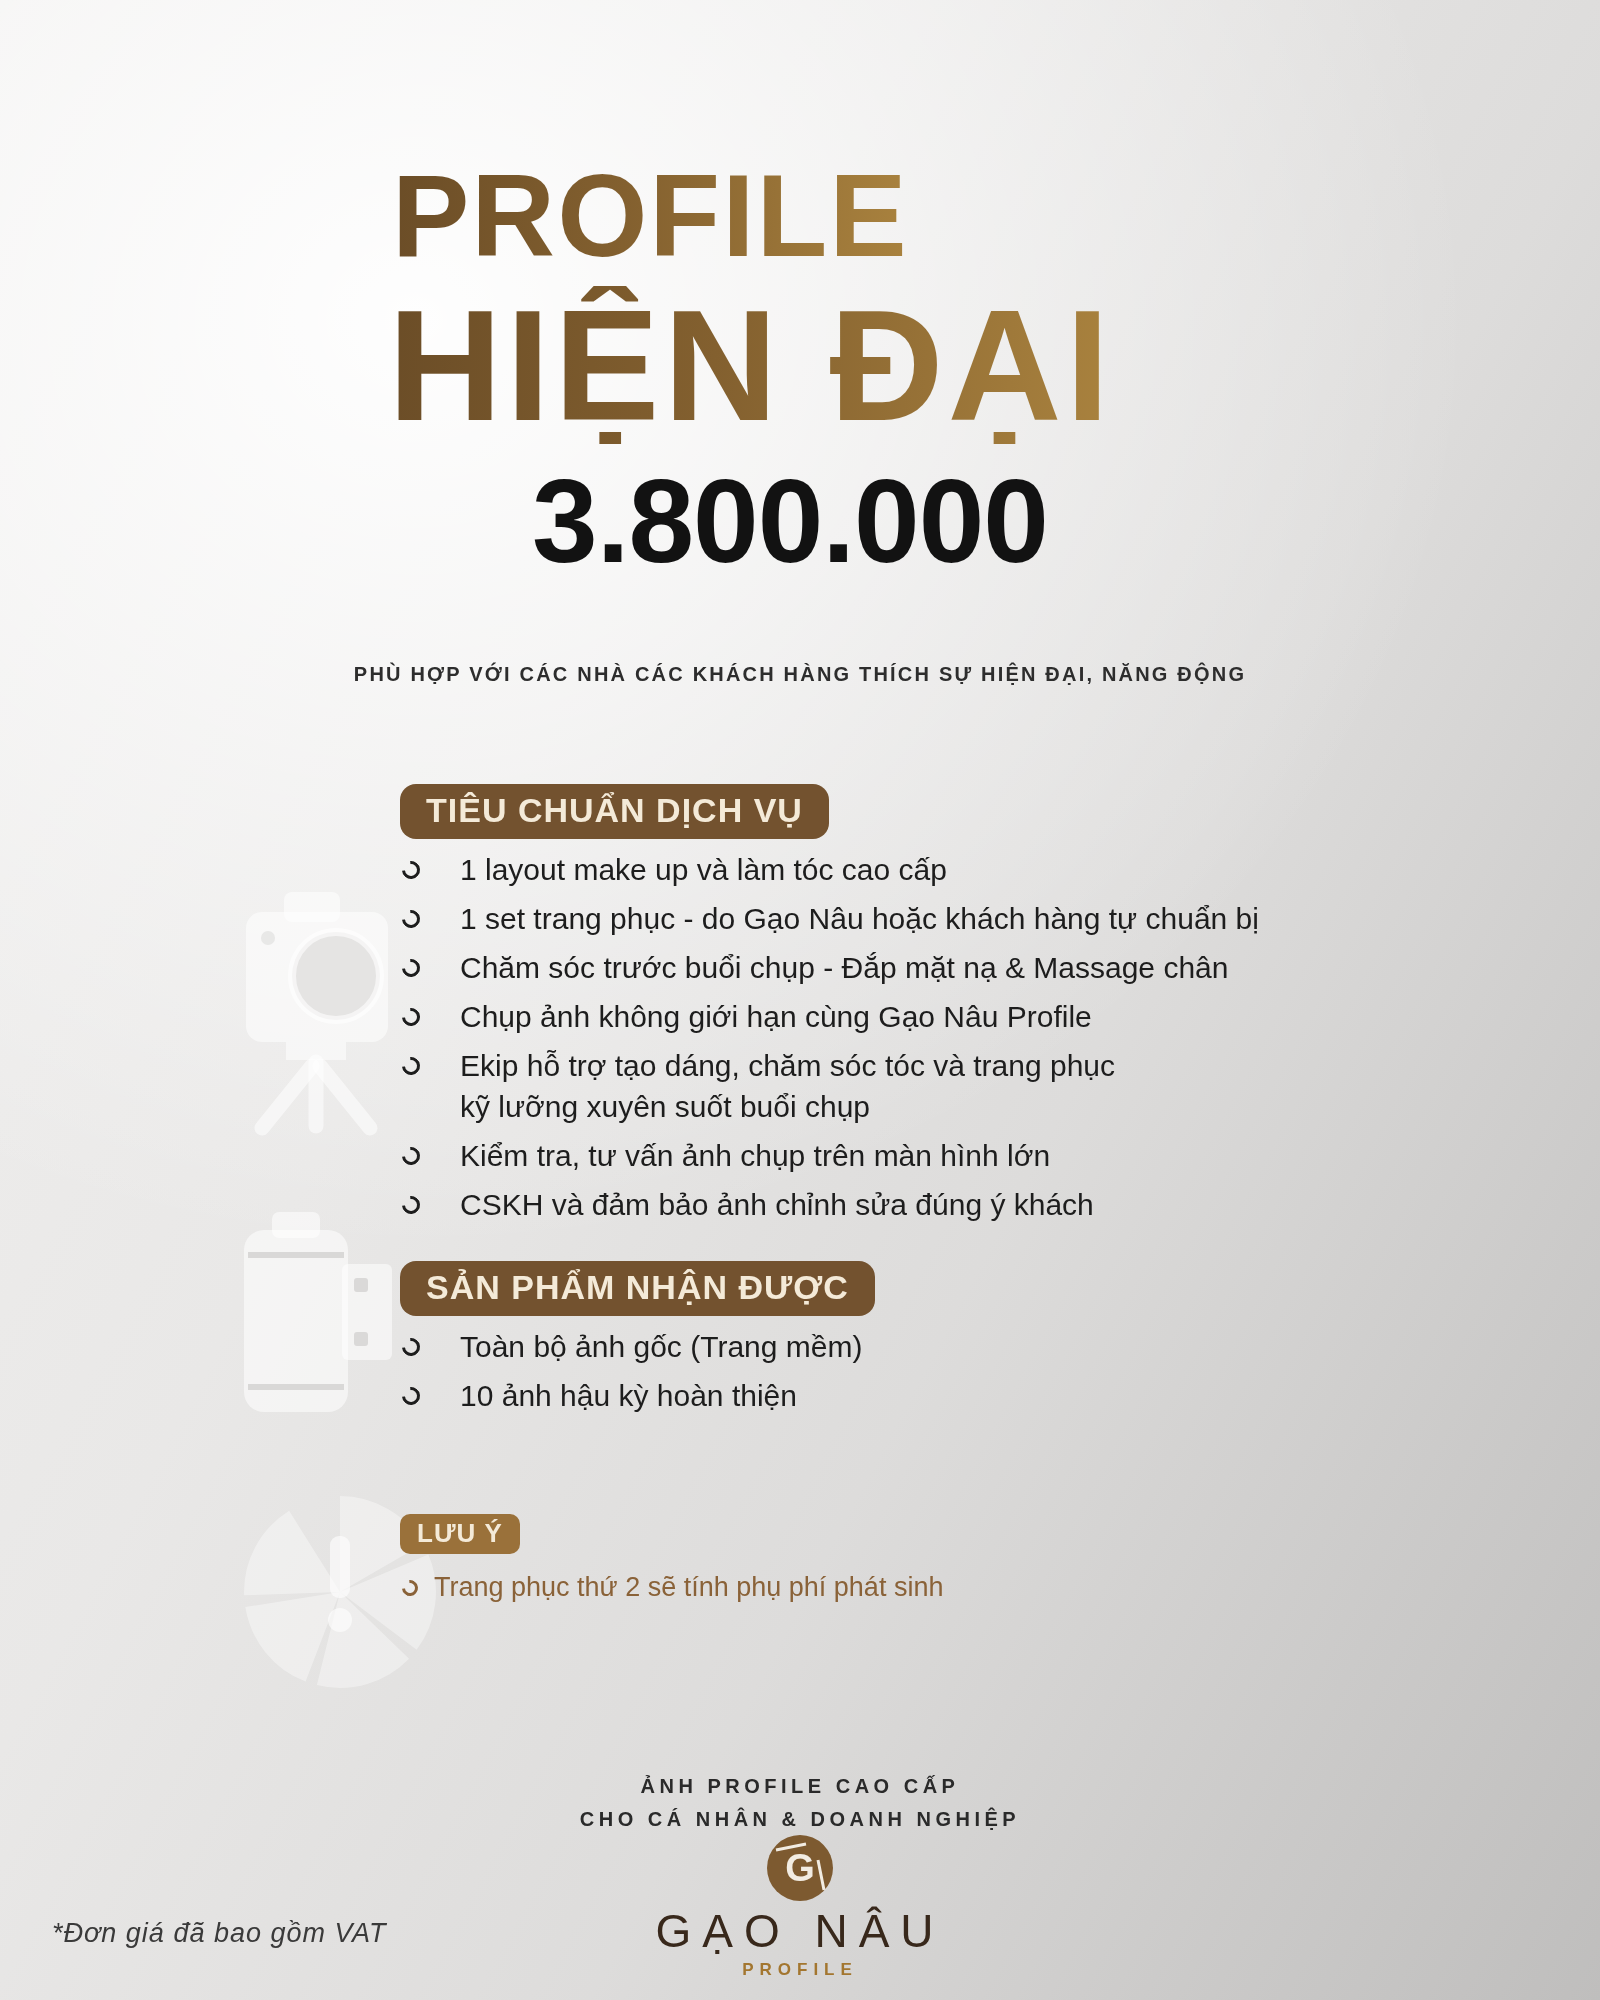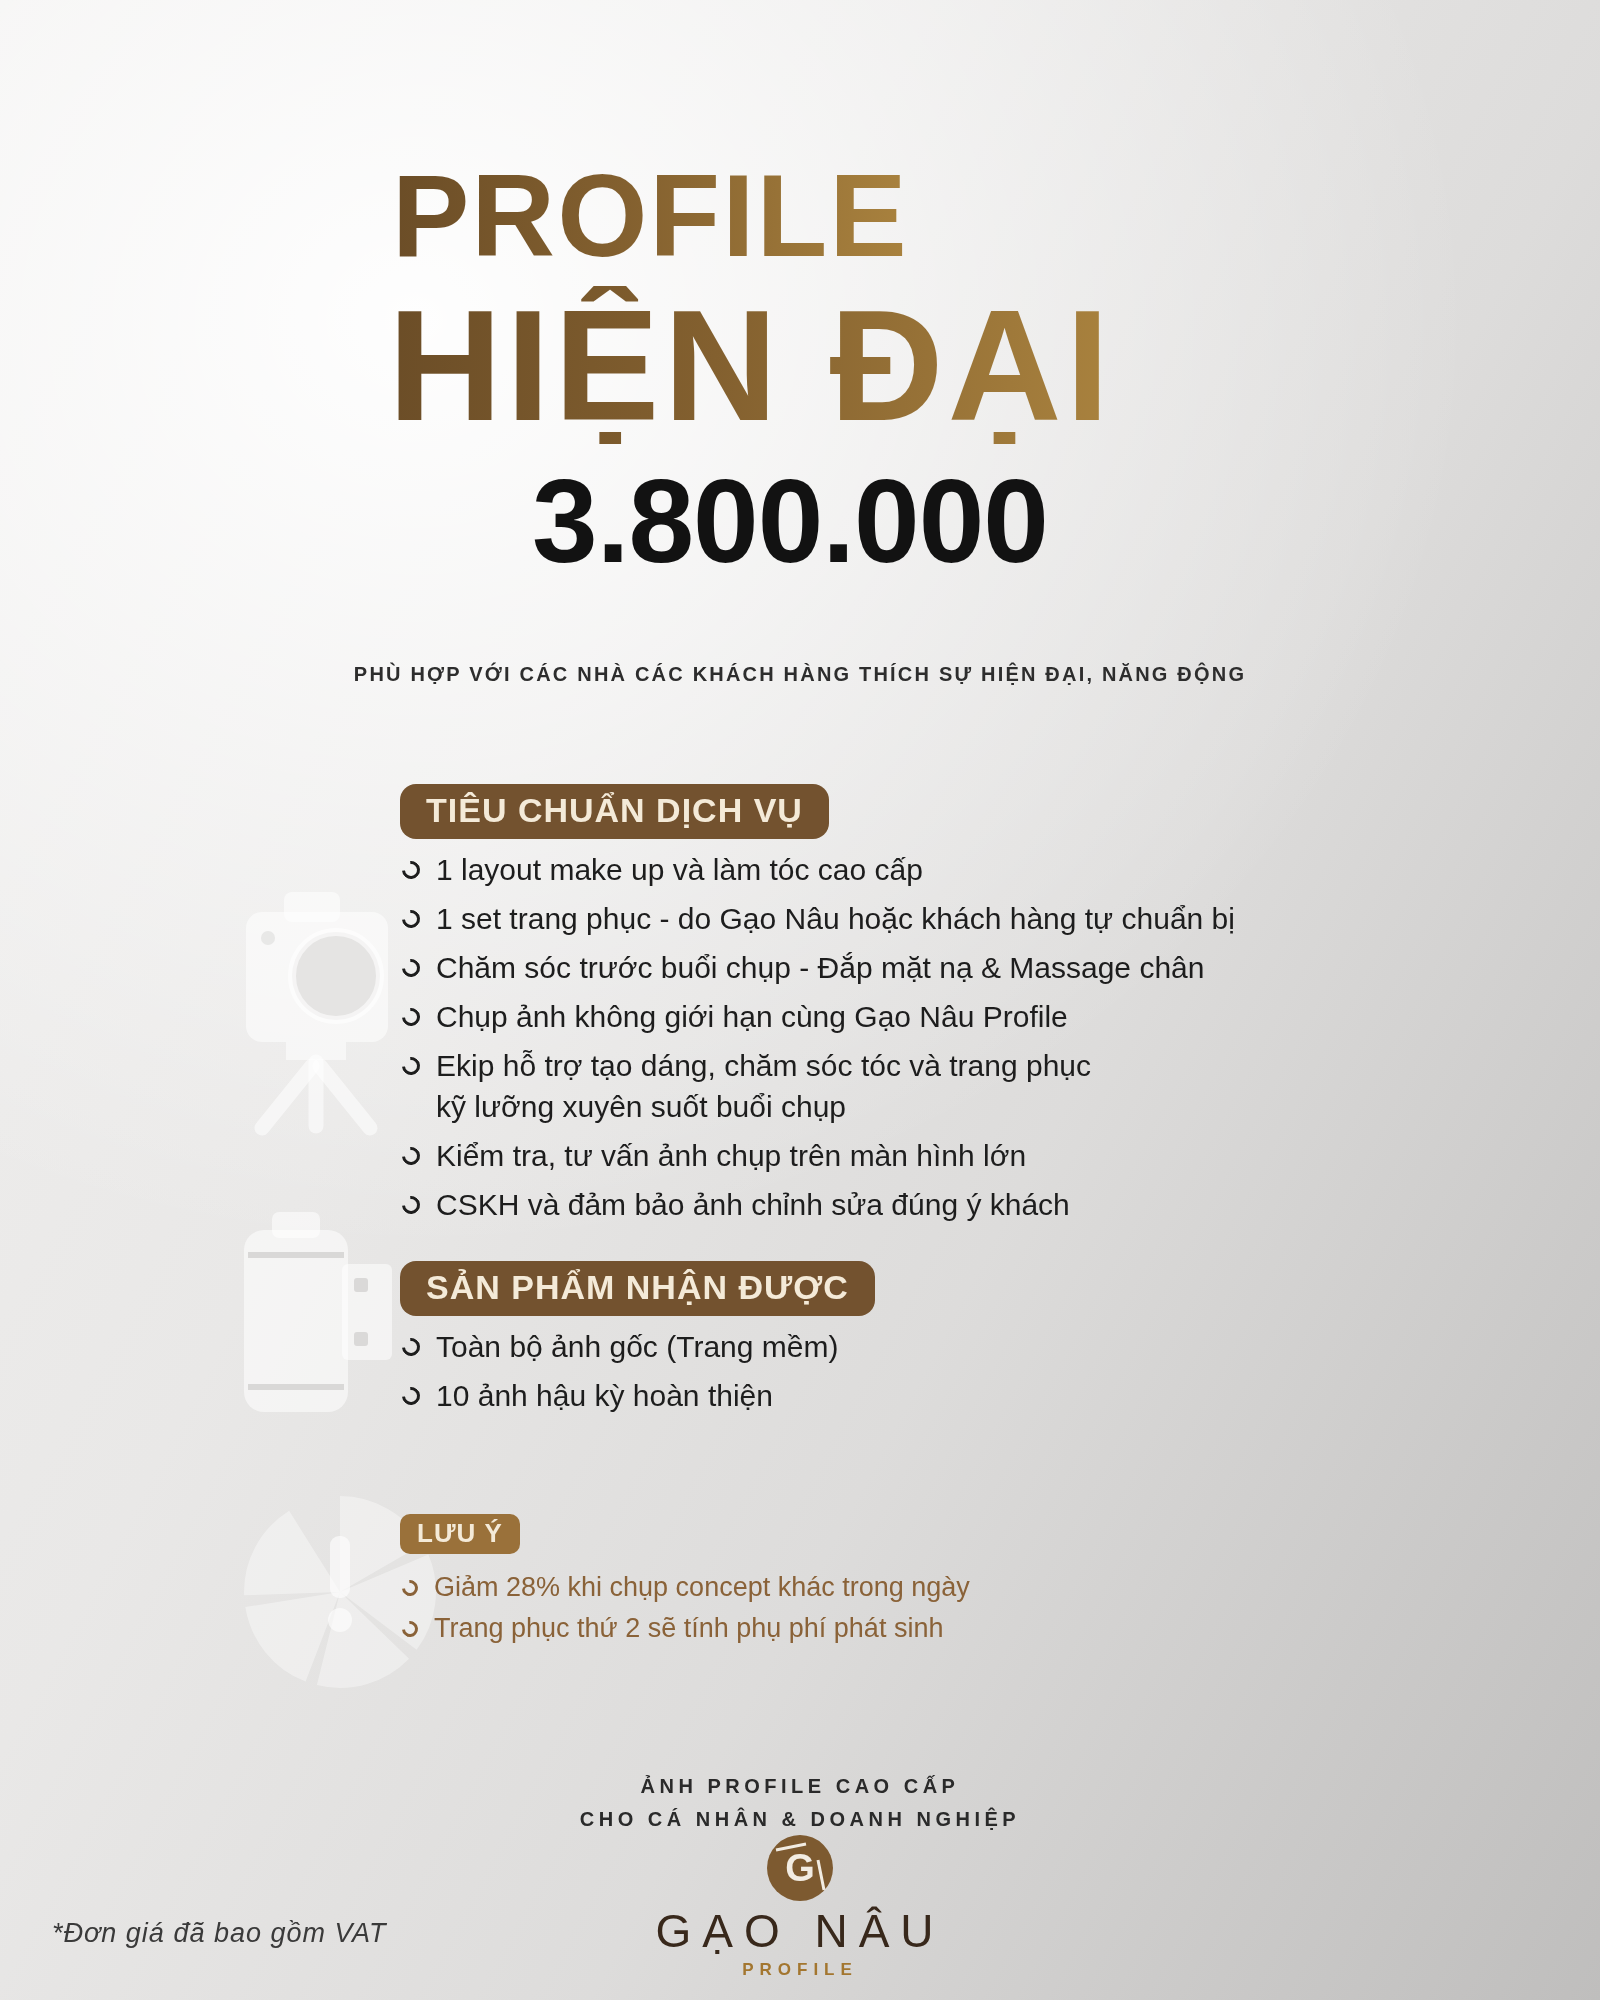--- a/index.html
+++ b/index.html
@@ -44,21 +44,21 @@
     color:var(--cream,#f4ead8);border-radius:16px;
     font-size:34px;font-weight:600;letter-spacing:1px;
     padding:9px 26px 12px 26px;margin:0 0 10px 0;line-height:1;
   }
   .sec3 .badge{
     background:var(--badge-gold,#9a713a);font-size:26px;border-radius:10px;
     padding:6px 17px 8px 17px;margin-bottom:14px;
   }
   ul.list{list-style:none;margin:0;padding:0;}
   li.li{display:flex;align-items:flex-start;margin:0 0 8px 0;color:#1d1d1d;}
-  .sec1 li.li,.sec2 li.li{font-size:30px;line-height:41px;font-weight:400;}
+  .sec1 li.li,.sec2 li.li{font-size:30px;line-height:41px;font-weight:400;gap:24px;}
   .sec3 li.li{font-size:27px;line-height:38px;color:var(--note-text,#8a6238);margin-bottom:3px;}
   .blt{
     flex:0 0 auto;width:12px;height:12px;margin:12px 16px 0 2px;
     border:3.5px solid currentColor;border-left-color:transparent;
     border-radius:50%;transform:rotate(40deg);
   }
   .sec3 .blt{width:10px;height:10px;border-width:3px;margin-top:12px;}
   .li-text{white-space:pre-line;}
   
   .wm{position:absolute;}
@@ -197,24 +197,20 @@
           <span class="blt"></span>
           <span class="li-text">10 ảnh hậu kỳ hoàn thiện</span>
         </li>
       </ul>
   </section>
 
   <section class="sec sec3">
     <div class="badge">LƯU Ý</div>
     <ul class="list">
 
-        <li class="li">
-          <span class="blt"></span>
-          <span class="li-text">Giảm 28% khi chụp concept khác trong ngày</span>
-        </li>
 
         <li class="li">
           <span class="blt"></span>
           <span class="li-text">Trang phục thứ 2 sẽ tính phụ phí phát sinh</span>
         </li>
 
       </ul>
   </section>
 
   <div class="tagline">

